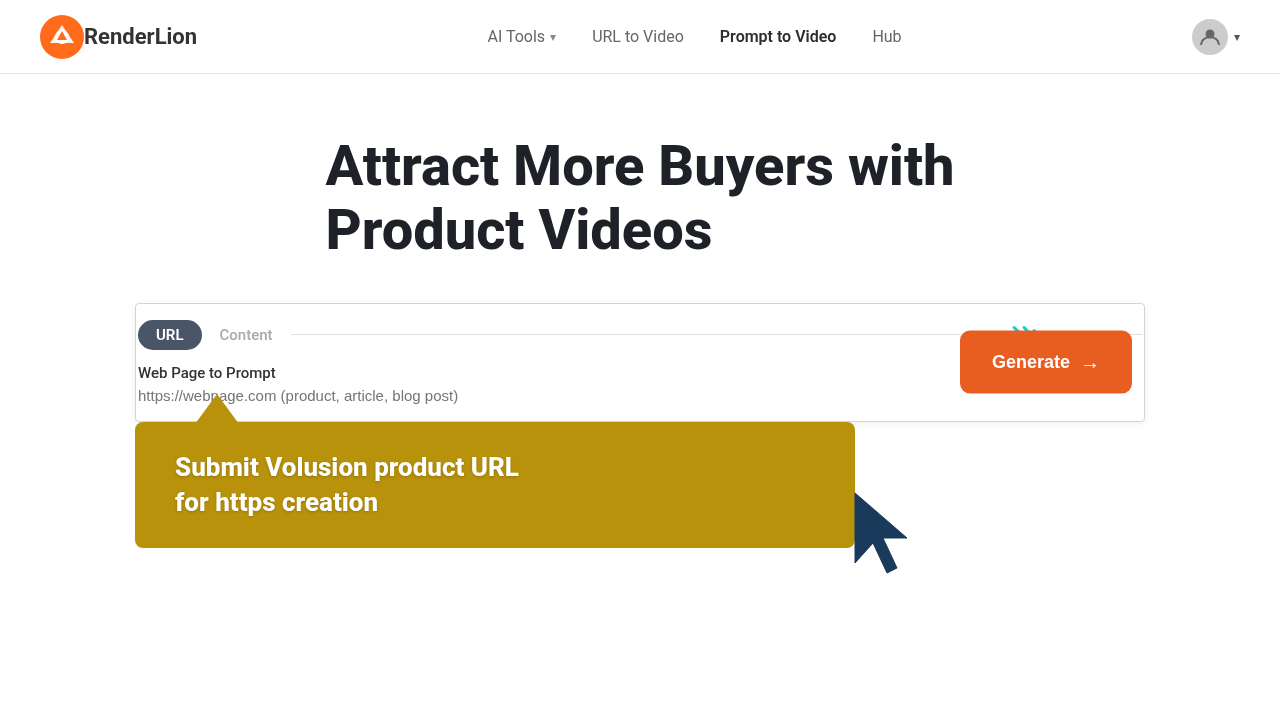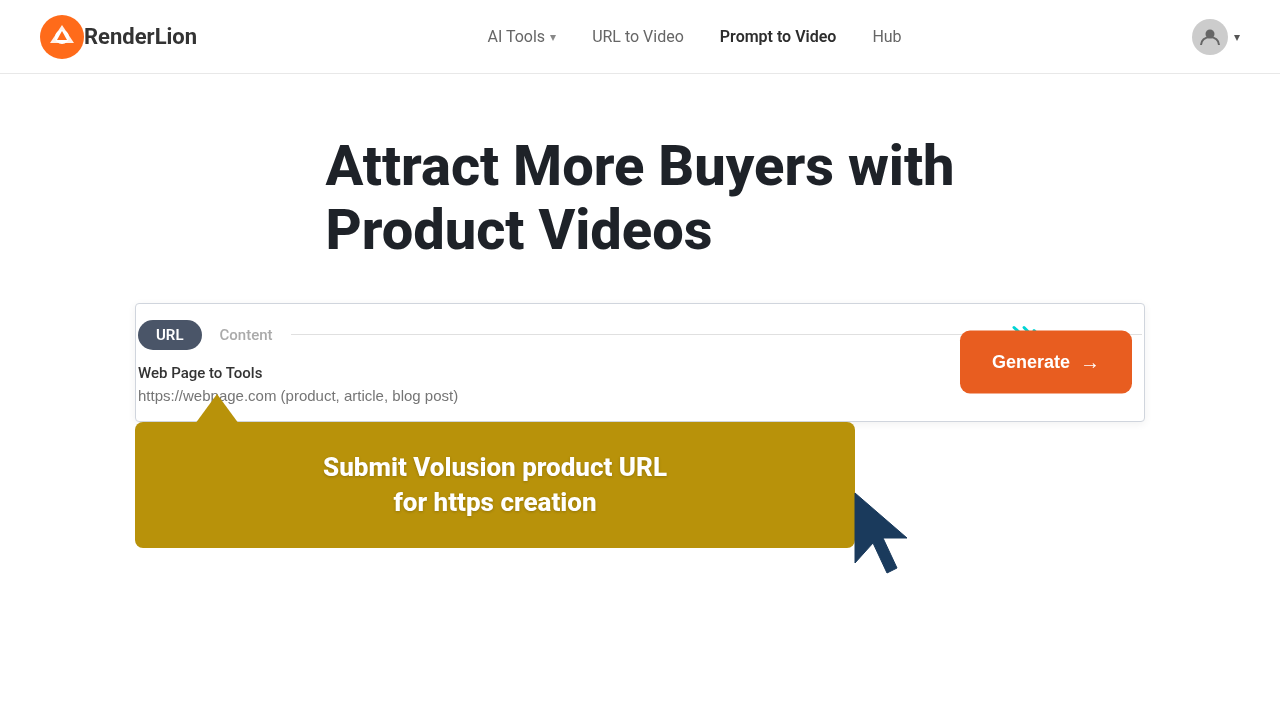--- a/index.html
+++ b/index.html
@@ -189,21 +189,20 @@
       width: 0;
       height: 0;
       border-left: 22px solid transparent;
       border-right: 22px solid transparent;
       border-bottom: 30px solid #b8920a;
     }
     .callout-text {
       color: #fff;
       font-size: 26px;
       font-weight: 800;
-      text-align: center;
       line-height: 1.35;
       text-shadow: 0 1px 3px rgba(0,0,0,0.2);
     }
 
     
     .cursor-decor {
       position: absolute;
       right: -90px;
       bottom: -60px;
       width: 100px;
@@ -269,21 +268,21 @@
     <span>Attract More Buyers with</span><br>
     <span>Product Videos</span>
   </h1>
 
   <div class="input-container">
     <div class="tabs-row">
       <div class="tab-url">URL</div>
       <div class="tab-content">Content</div>
       <div class="tab-divider"></div>
     </div>
-    <div class="input-label">Web Page to Tools</div>
+    <div class="input-label">Web Page to Prompt</div>
     <input class="url-input" type="text" placeholder="https://webpage.com (product, article, blog post)" style="">
 
     
     <div class="decor-lines">
       <svg width="55" height="55" viewBox="0 0 55 55" xmlns="http://www.w3.org/2000/svg">
         <line x1="40" y1="5" x2="50" y2="15" stroke="#00d4d4" stroke-width="3" stroke-linecap="round"></line>
         <line x1="30" y1="2" x2="50" y2="22" stroke="#00d4d4" stroke-width="3" stroke-linecap="round"></line>
         <line x1="20" y1="2" x2="50" y2="30" stroke="#00d4d4" stroke-width="3" stroke-linecap="round"></line>
       </svg>
     </div>

